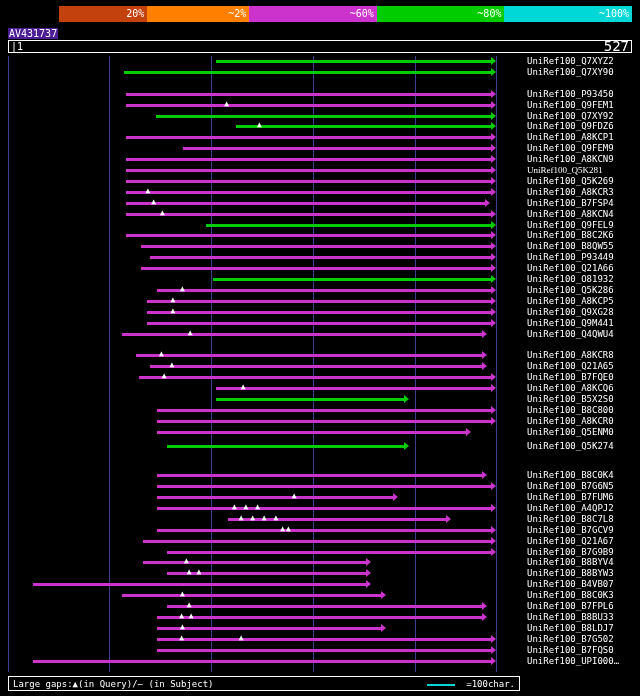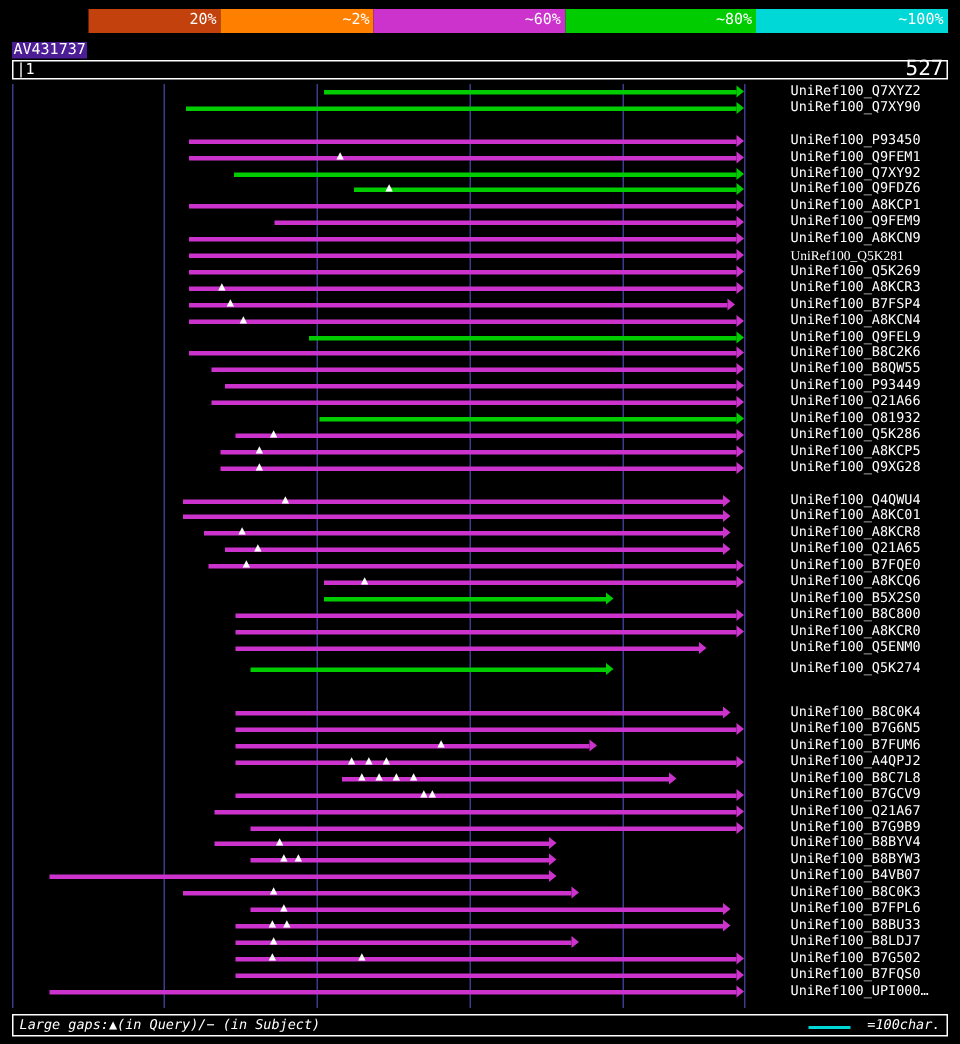--- a/index.html
+++ b/index.html
@@ -23,21 +23,21 @@
   #grid{position:absolute;left:0;top:0;width:507px;height:616px;}
   #grid .v{position:absolute;top:0;width:1px;height:616px;background:#3b3b8f;}
   #rows{position:absolute;left:0;top:0;width:624px;height:616px;}
   .row{position:absolute;left:0;width:624px;height:11px;}
   .hit{position:absolute;top:4px;height:3px;}
   .arrow{position:absolute;top:1px;width:0;height:0;border-top:4px solid transparent;border-bottom:4px solid transparent;}
   .gapq{position:absolute;top:0px;font-size:8px;line-height:8px;color:#fff;}
   .lbl{position:absolute;left:519px;top:0px;font-size:9px;line-height:11px;color:#fff;white-space:nowrap;}
 
   
-  #footer{position:absolute;left:8px;top:676px;width:624px;height:15px;border:1px solid #fff;box-sizing:border-box;background:#000;font-style:italic;}
+  #footer{position:absolute;left:8px;top:676px;width:512px;height:15px;border:1px solid #fff;box-sizing:border-box;background:#000;}
   #footer .ftext{position:absolute;left:4px;top:1px;font-size:9px;line-height:12px;color:#fff;}
   #footer .fright{position:absolute;right:4px;top:1px;font-size:9px;line-height:12px;color:#fff;}
   #footer .fbar{position:absolute;right:64px;top:7px;width:28px;height:2px;background:#00d7d7;}
 </style>
 </head>
 <body>
 
 <div id="wrap">
 
   <div id="legend">
@@ -193,30 +193,30 @@
           <div class="arrow" style="left: 482.759px; border-left: 5px solid rgb(204, 51, 204);"></div>
           <div class="gapq" style="left: 162.472px;">▲</div>
           <div class="lbl">UniRef100_A8KCP5</div>
         </div>
         <div class="row" style="top: 250.7px;">
           <div class="hit" style="left: 139.497px; width: 343.262px; background: rgb(204, 51, 204);"></div>
           <div class="arrow" style="left: 482.759px; border-left: 5px solid rgb(204, 51, 204);"></div>
           <div class="gapq" style="left: 162.472px;">▲</div>
           <div class="lbl">UniRef100_Q9XG28</div>
         </div>
+        <div class="row" style="top: 261.6px;">
+          <div class="hit" style="left: 139.497px; width: 343.262px; background: rgb(204, 51, 204);"></div>
+          <div class="arrow" style="left: 482.759px; border-left: 5px solid rgb(204, 51, 204);"></div>
+          <div class="lbl">UniRef100_Q9M441</div>
+        </div>
         <div class="row" style="top: 272.5px;">
           <div class="hit" style="left: 114.484px; width: 359.617px; background: rgb(204, 51, 204);"></div>
           <div class="arrow" style="left: 474.101px; border-left: 5px solid rgb(204, 51, 204);"></div>
           <div class="gapq" style="left: 179.789px;">▲</div>
           <div class="lbl">UniRef100_Q4QWU4</div>
-        </div>
-        <div class="row" style="top: 283.4px;">
-          <div class="hit" style="left: 114.484px; width: 359.617px; background: rgb(204, 51, 204);"></div>
-          <div class="arrow" style="left: 474.101px; border-left: 5px solid rgb(204, 51, 204);"></div>
-          <div class="lbl">UniRef100_A8KC01</div>
         </div>
         <div class="row" style="top: 294.3px;">
           <div class="hit" style="left: 127.953px; width: 346.148px; background: rgb(204, 51, 204);"></div>
           <div class="arrow" style="left: 474.101px; border-left: 5px solid rgb(204, 51, 204);"></div>
           <div class="gapq" style="left: 150.928px;">▲</div>
           <div class="lbl">UniRef100_A8KCR8</div>
         </div>
         <div class="row" style="top: 305.2px;">
           <div class="hit" style="left: 142.383px; width: 331.717px; background: rgb(204, 51, 204);"></div>
           <div class="arrow" style="left: 474.101px; border-left: 5px solid rgb(204, 51, 204);"></div>

